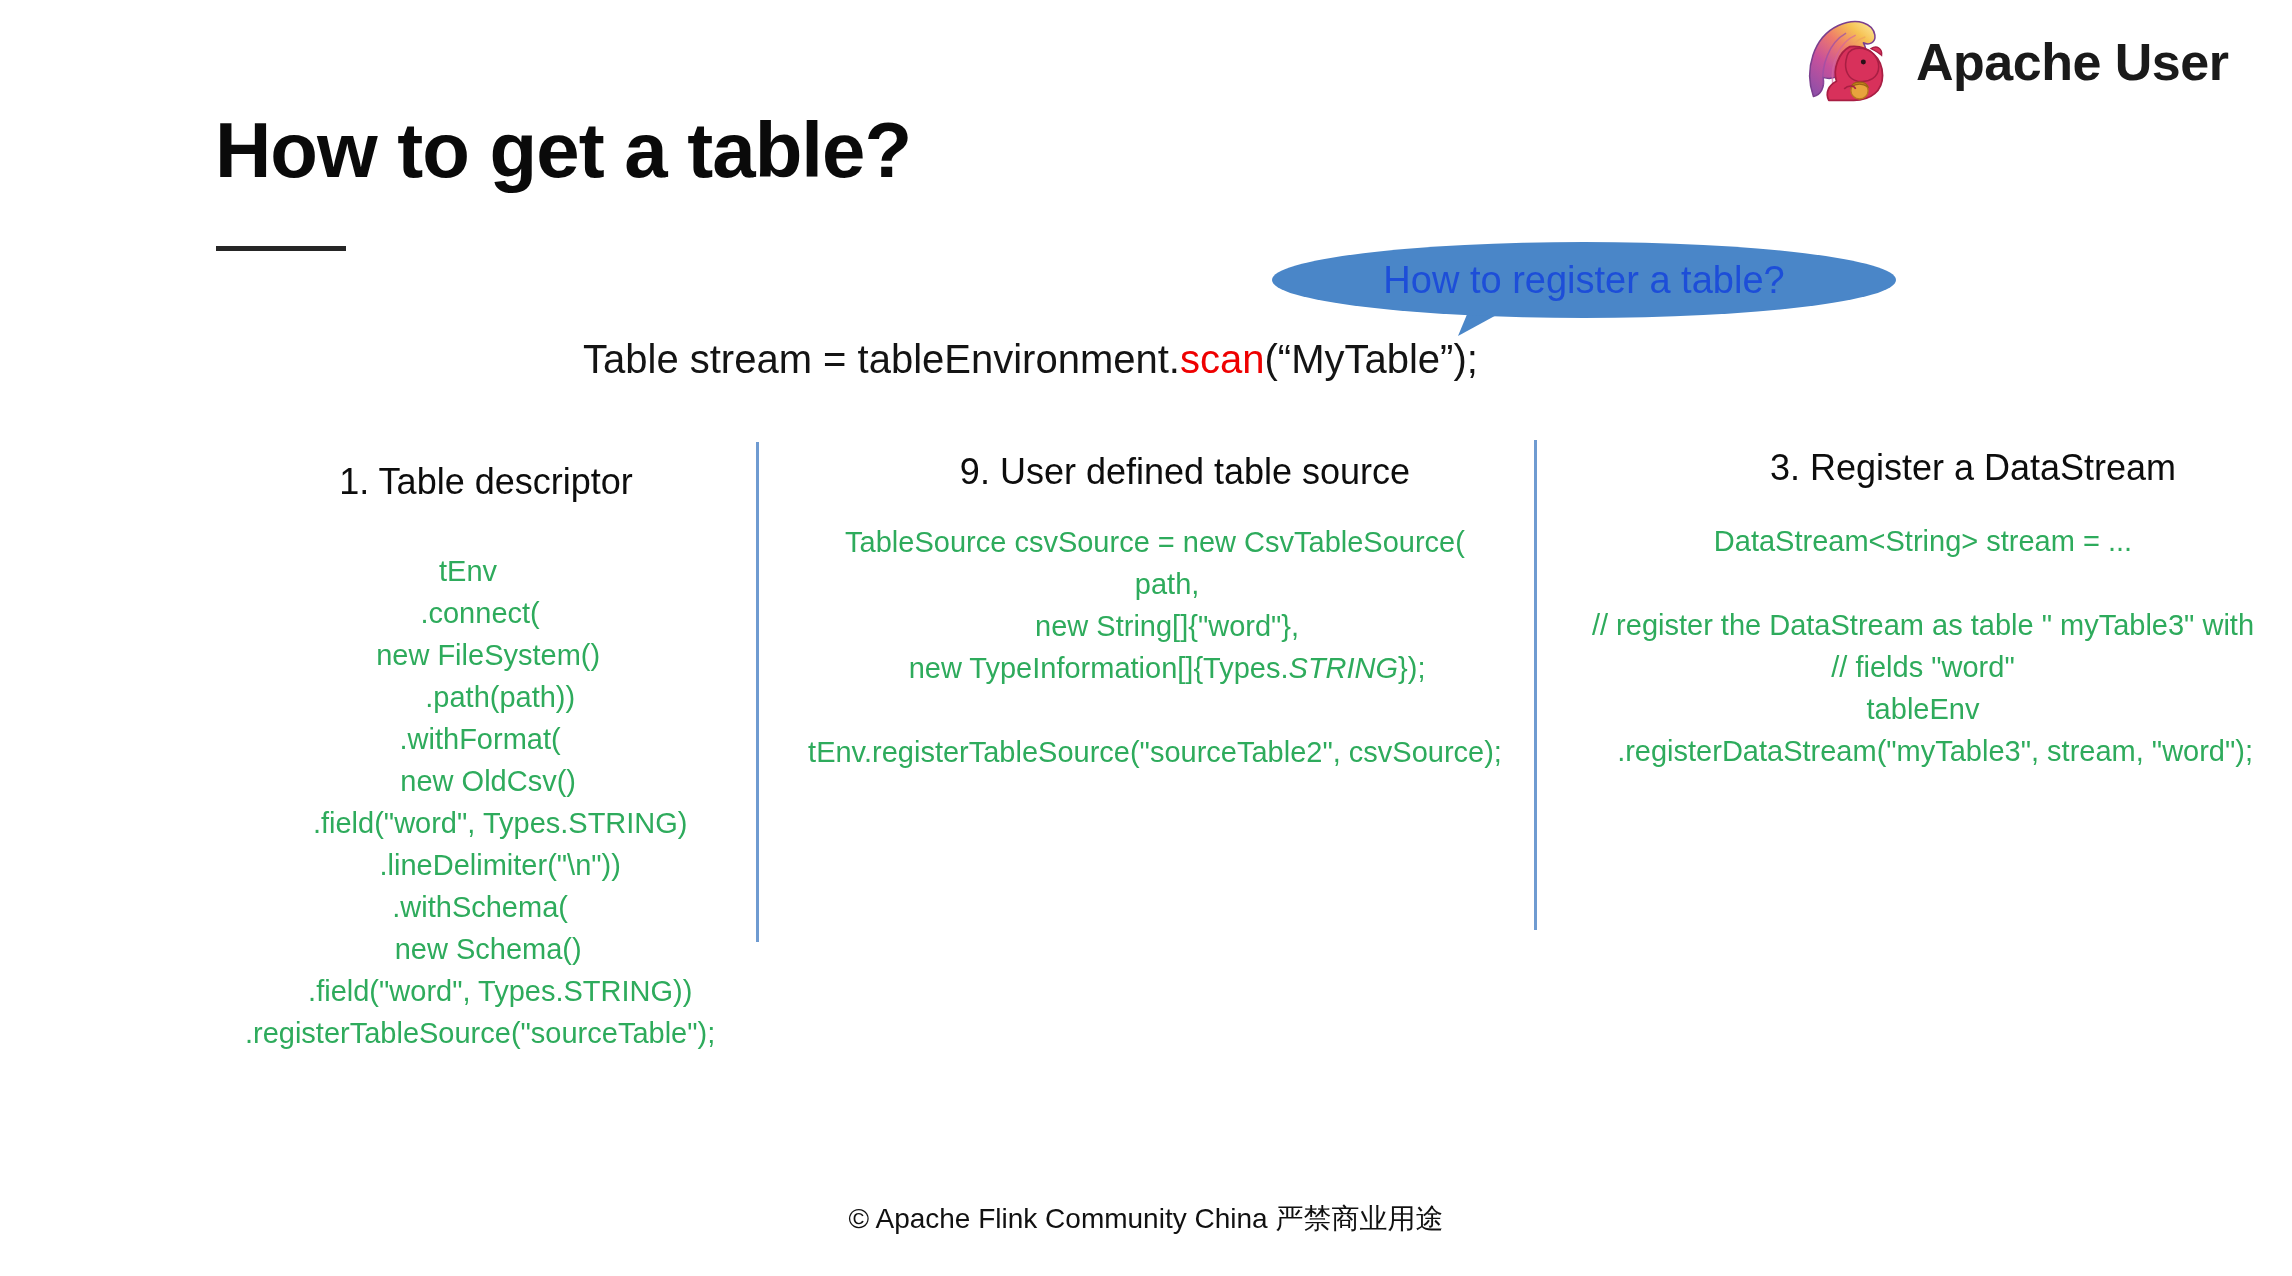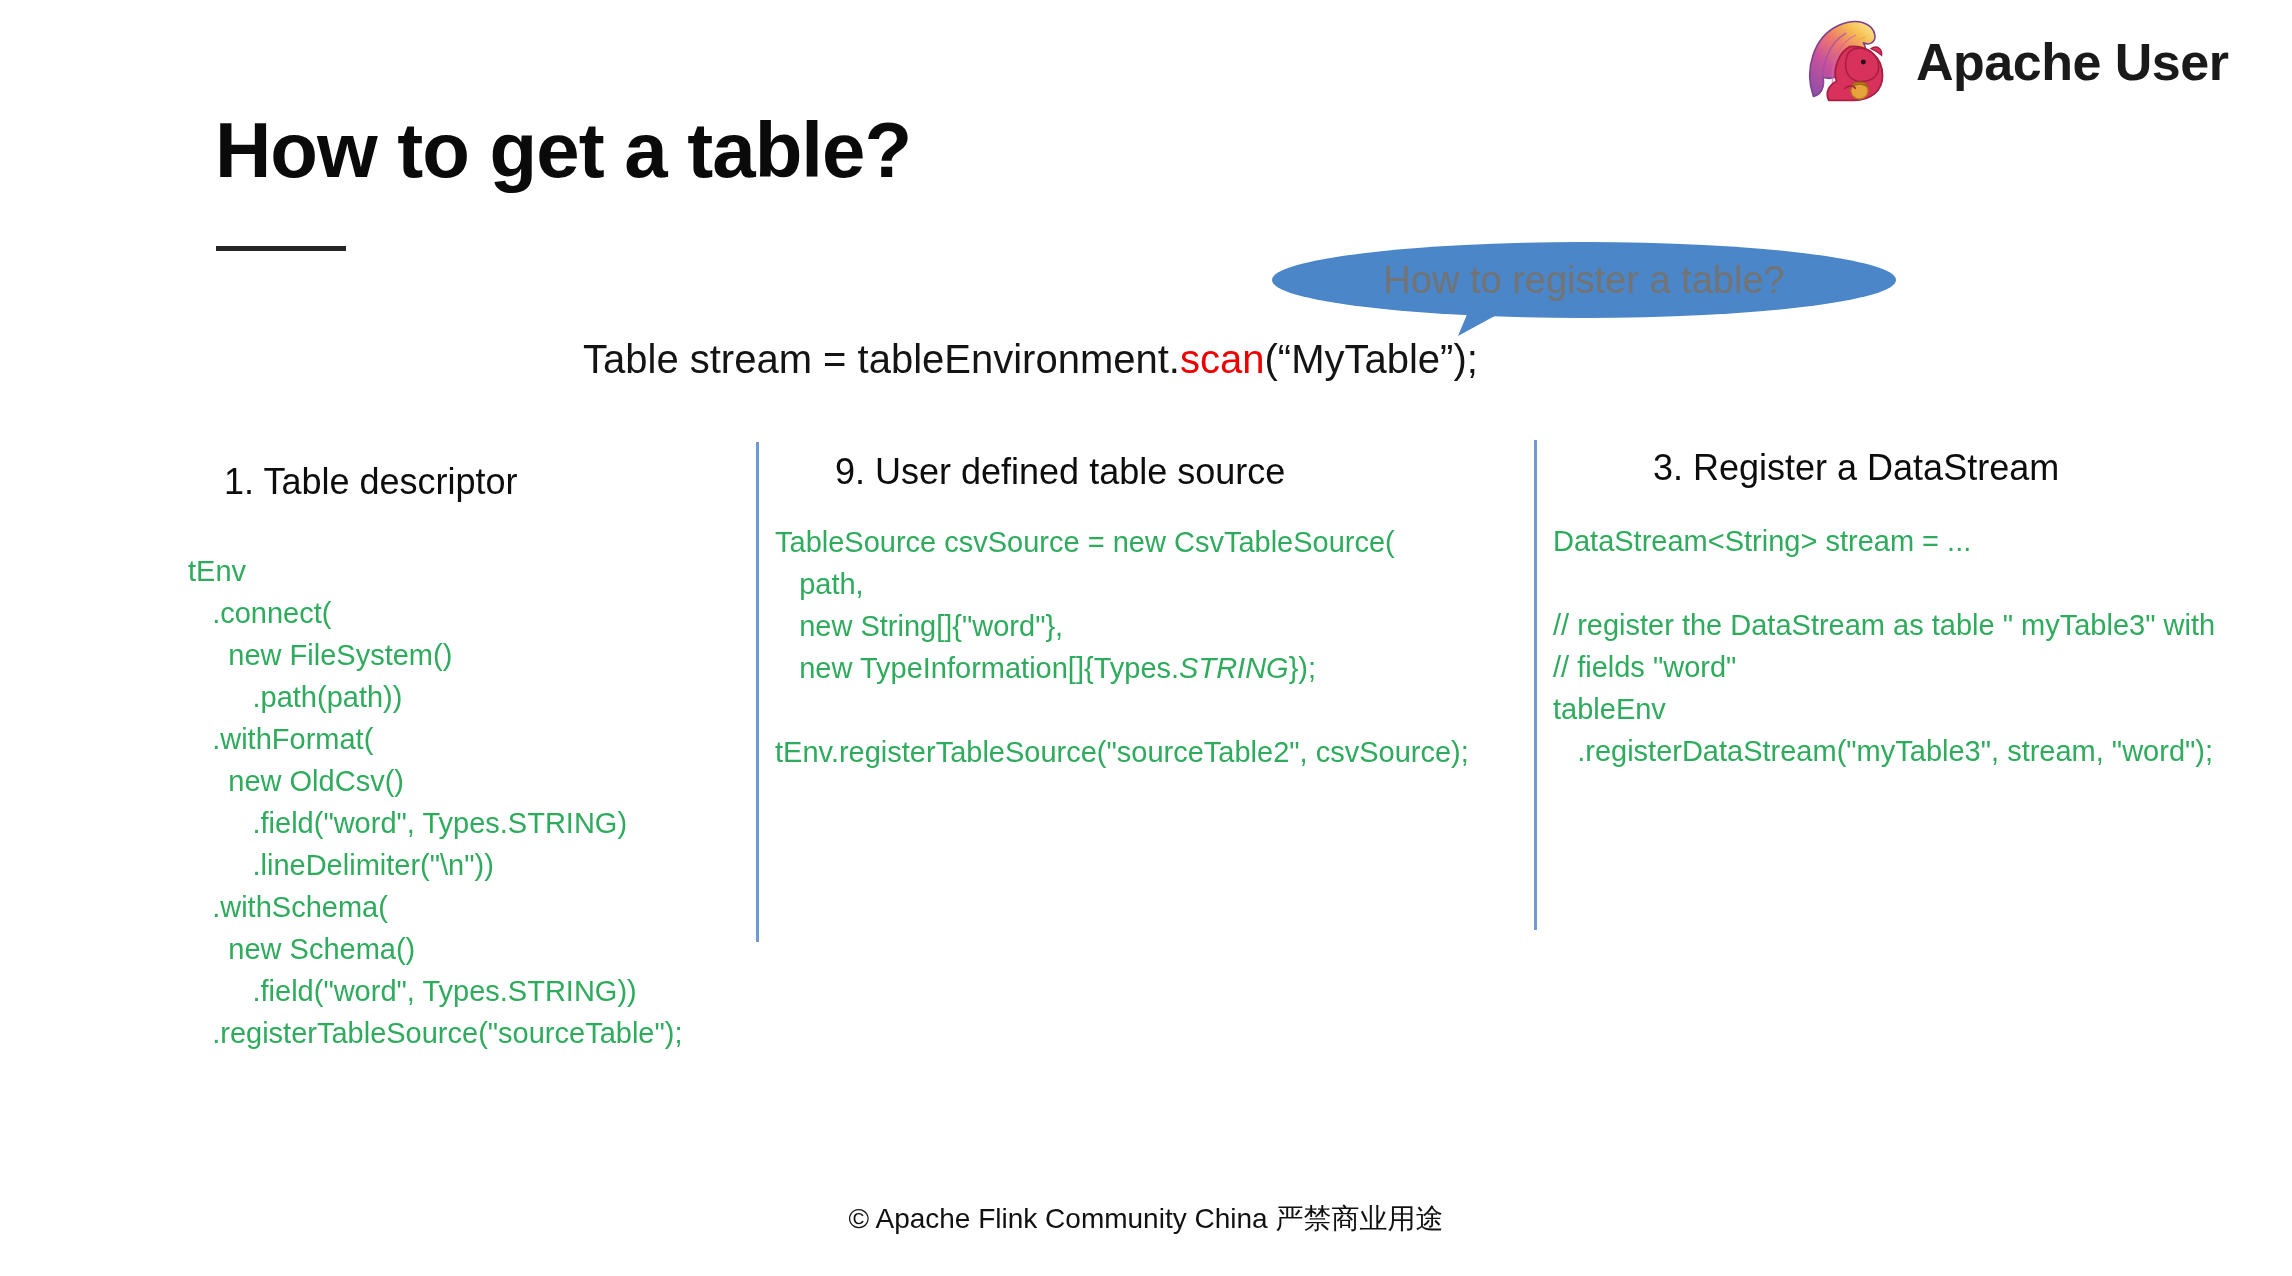--- a/index.html
+++ b/index.html
@@ -28,37 +28,37 @@
     position:absolute;left:216px;top:246px;width:130px;height:5px;
     background:#262626;
   }
 
   
   .callout{position:absolute;left:1272px;top:242px;width:624px;height:94px;}
   .callout svg{display:block;width:100%;height:100%;overflow:visible;}
   .callout-label{
     position:absolute;left:0;top:0;width:624px;height:76px;
     display:flex;align-items:center;justify-content:center;
-    color:#737373;font-size:38px;white-space:nowrap;pointer-events:none;
+    color:#1d4ed8;font-size:38px;white-space:nowrap;pointer-events:none;
   }
 
   
   .scan-line{
     position:absolute;left:583px;top:337px;
     font-size:40px;color:#141414;white-space:nowrap;
   }
   .scan-line .kw{color:#ee0000;}
 
   
   .divider{position:absolute;width:3px;background:#6f9bd1;}
   .divider.d1{left:756px;top:442px;height:500px;}
   .divider.d2{left:1534px;top:440px;height:490px;}
 
   
-  .col{position:absolute;}
+  .col{position:absolute;text-align:center;}
   .col-heading{
     font-size:36px;color:#0d0d0d;white-space:nowrap;line-height:1.1;
   }
   .code{
     color:#2eab5c;font-size:29px;line-height:1.45;
     white-space:pre-wrap;
   }
   .code .ital{font-style:italic;}
 
   .col1{left:188px;top:462px;width:560px;}

